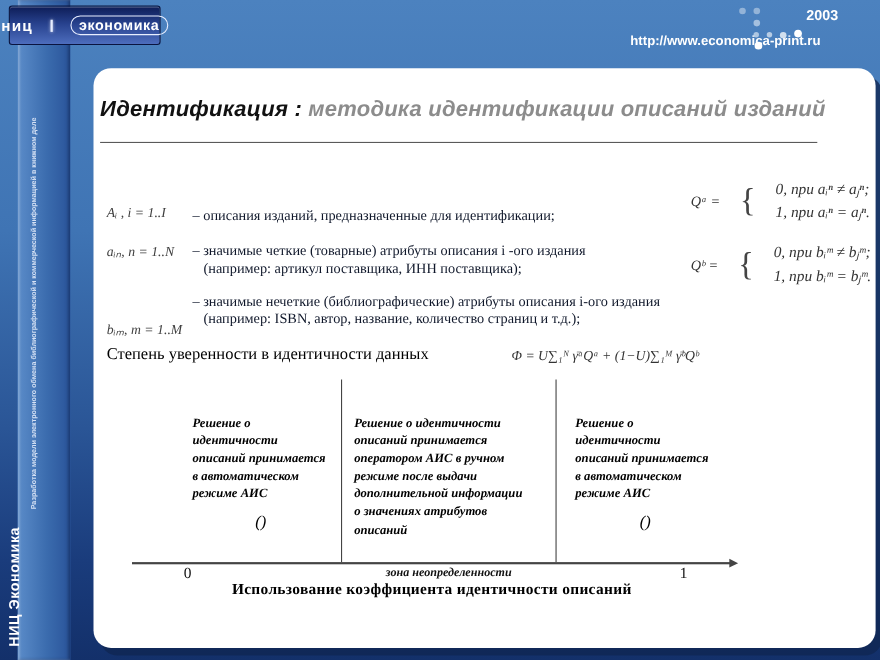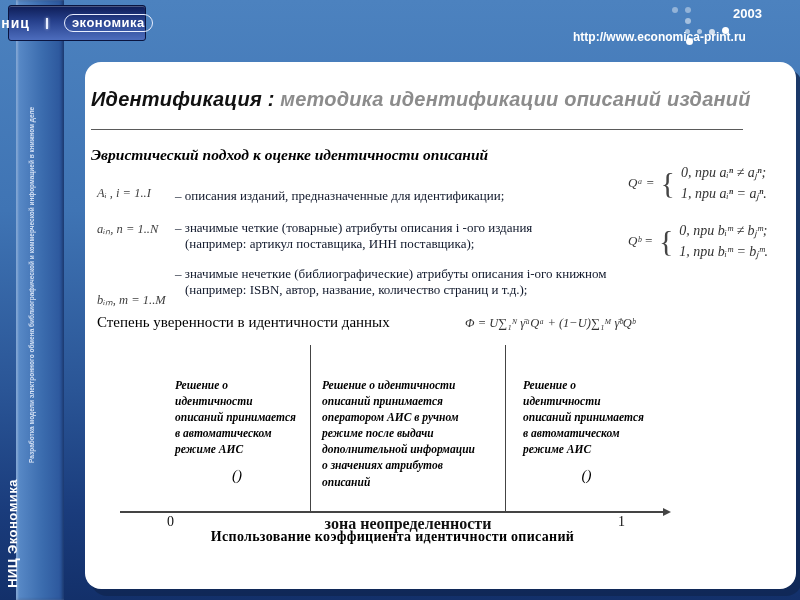--- a/index.html
+++ b/index.html
@@ -66,21 +66,21 @@
   .def-sym{
     position:absolute;left:12px;font-family:"Liberation Serif",serif;font-style:italic;
     font-size:12.5px;color:#404040;white-space:nowrap;
   }
   .def-txt{
     position:absolute;left:90px;width:470px;font-family:"Liberation Serif",serif;
     font-size:13px;color:#0f172a;line-height:1.25;
   }
   .def-note{margin-left:10px;}
   .pw{
-    position:absolute;display:flex;align-items:center;gap:6px;
+    position:absolute;display:flex;align-items:center;gap:18px;
     font-family:"Liberation Serif",serif;color:#333;
   }
   .pw .lhs{font-style:italic;font-size:13px;}
   .pw .brace{font-size:30px;font-weight:200;color:#444;line-height:1;}
   .pw .cases{font-size:14px;line-height:1.5;font-style:italic;white-space:nowrap;}
   .conf-label{
     position:absolute;left:12px;top:252px;
     font-family:"Liberation Serif",serif;font-size:15px;color:#000;
   }
   .conf-formula{
@@ -102,21 +102,21 @@
   }
   .zone.z1{left:90px;width:124px;}
   .zone.z2{left:237px;width:160px;}
   .zone.z3{left:438px;width:127px;}
   .zone .paren{text-align:center;font-size:15px;font-weight:normal;margin-top:8px;}
   .axis-lbl{position:absolute;top:452px;font-family:"Liberation Serif",serif;font-size:14px;color:#111;}
   .lbl0{left:82px;}
   .lbl1{left:533px;}
   .lblzone{
     position:absolute;left:228px;top:453px;width:190px;text-align:center;
-    font-family:"Liberation Serif",serif;font-weight:bold;font-size:16px;color:#111;
+    font-family:"Liberation Serif",serif;font-style:italic;font-weight:bold;font-size:11px;color:#111;
   }
   .caption{
     position:absolute;left:35px;top:467px;width:545px;text-align:center;
     font-family:"Liberation Serif",serif;font-weight:bold;font-size:14px;color:#000;letter-spacing:.3px;
   }
 </style>
 </head>
 <body>
 
 <div class="stage">
@@ -146,36 +146,35 @@
   <div class="year">2003</div>
   <div class="url">http://www.economica-print.ru</div>
 
   <div class="card">
 
     <div class="title">
       <span>Идентификация :</span><span class="rest"> методика идентификации описаний изданий</span>
     </div>
     <div class="divider"></div>
 
-    <div class="heading">Эвристический подход к оценке идентичности описаний</div>
 
     <div class="def-sym" style="top:124px;">Aᵢ ,  i = 1..I</div>
     <div class="def-txt" style="top:126px;">
       <div>– описания изданий, предназначенные для идентификации;</div>
     </div>
 
     <div class="def-sym" style="top:158px;">aᵢₙ,  n = 1..N</div>
     <div class="def-txt" style="top:158px;">
       <div>– значимые четкие (товарные) атрибуты описания i -ого издания</div>
       <div class="def-note">(например: артикул поставщика, ИНН поставщика);</div>
     </div>
 
     <div class="def-sym" style="top:204px;margin-top:25px;">bᵢₘ,  m = 1..M</div>
     <div class="def-txt" style="top:204px;">
-      <div>– значимые нечеткие (библиографические) атрибуты описания i-ого книжном</div>
+      <div>– значимые нечеткие (библиографические) атрибуты описания i-ого издания</div>
       <div class="def-note">(например: ISBN, автор, название, количество страниц и т.д.);</div>
     </div>
 
     <div class="pw" style="left:543px;top:100px;">
       <span class="lhs">Qᵃ =</span>
       <span class="brace">{</span>
       <span class="cases">
         <div>0, при aᵢⁿ ≠ aⱼⁿ;</div>
         <div>1, при aᵢⁿ = aⱼⁿ.</div>
       </span>

